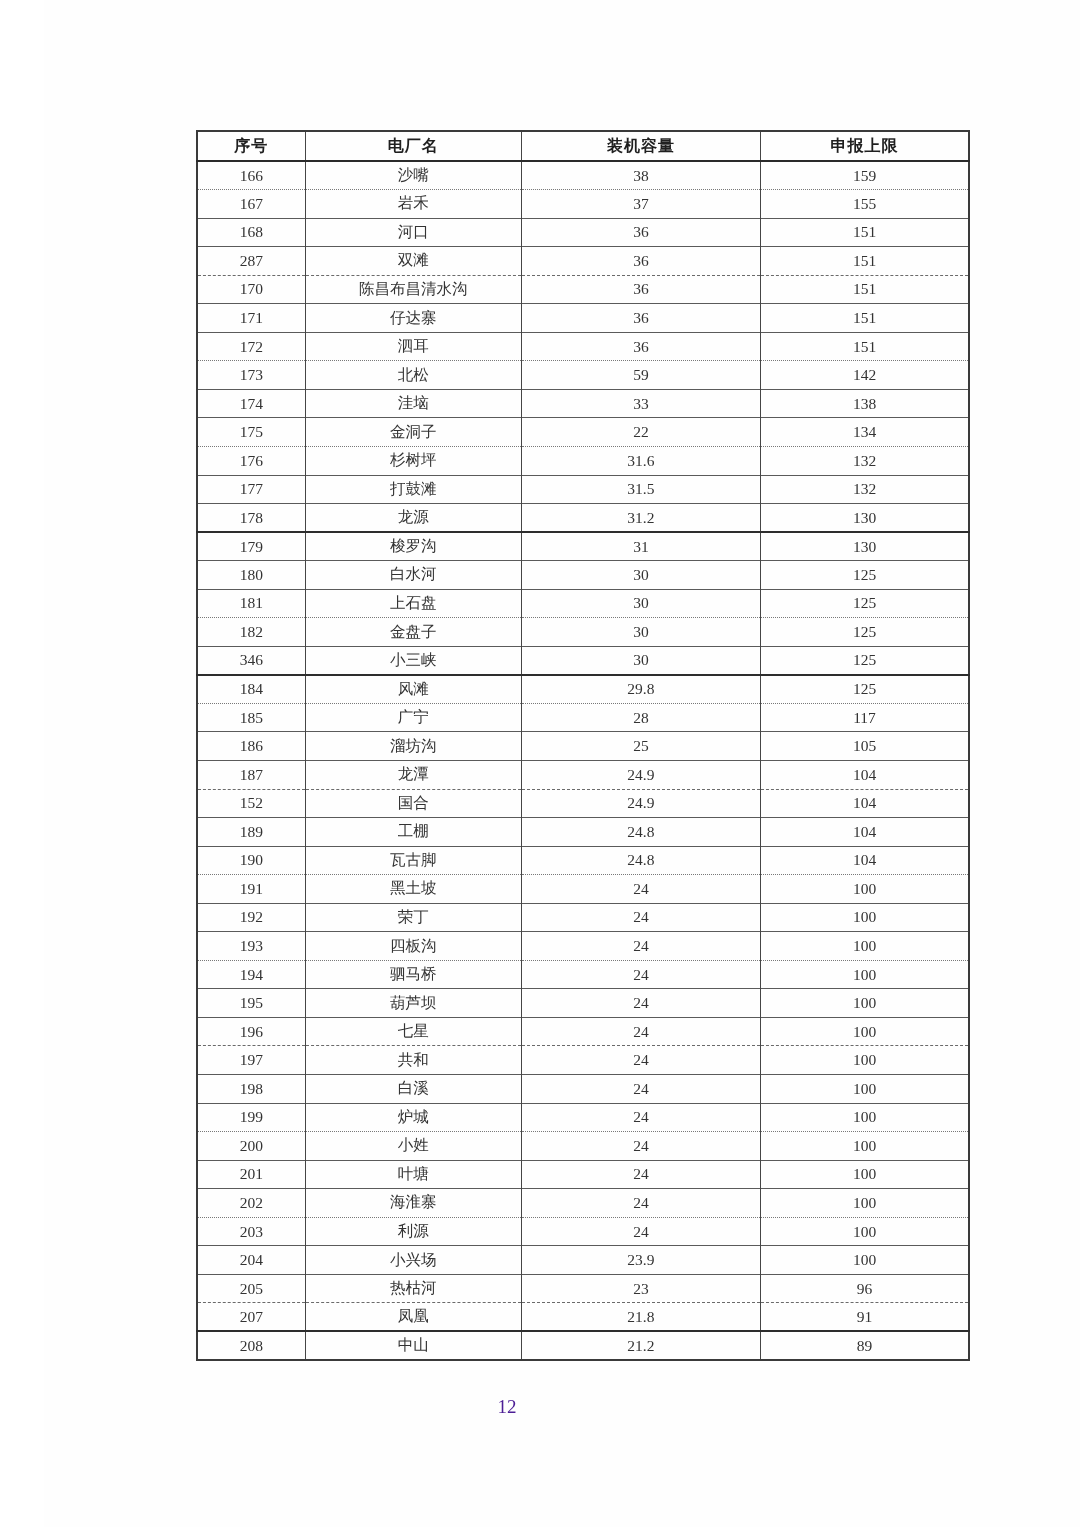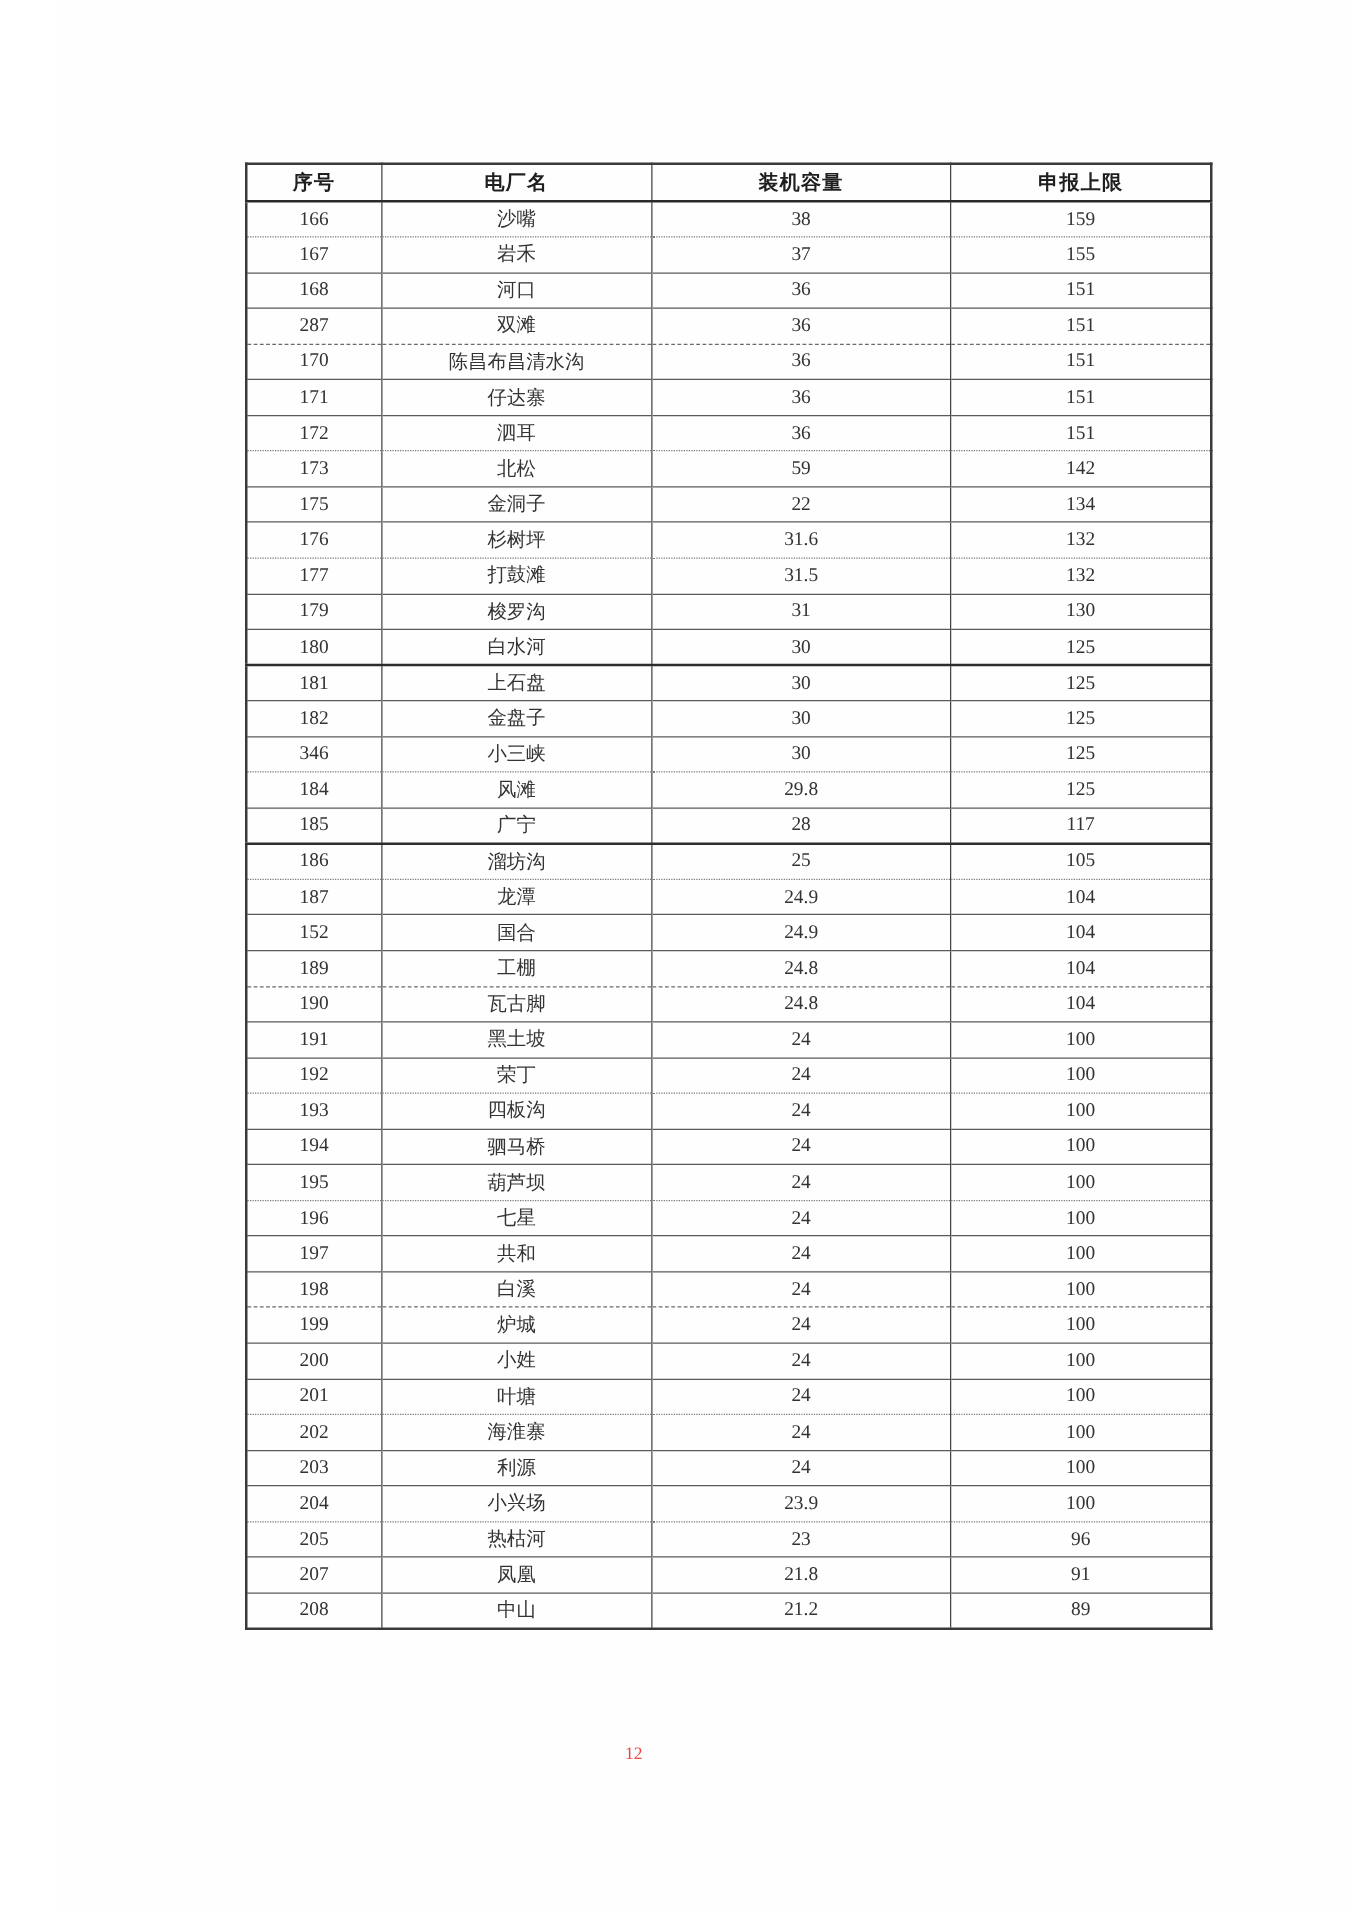--- a/index.html
+++ b/index.html
@@ -64,22 +64,22 @@
   table.plant-table tbody tr:nth-child(13),
   table.plant-table tbody tr:nth-child(18),
   table.plant-table tbody tr:nth-child(41) { border-bottom: 2px solid #2d2d2d; }
   table.plant-table tbody tr:last-child { border-bottom: none; }
   .page-number {
     position: absolute;
     left: 0;
     right: 154px;
     top: 1396px;
     text-align: center;
-    font-size: 14px;
-    color: #ef4444;
+    font-size: 19px;
+    color: #4c1d95;
   }
 </style>
 </head>
 <body>
 
 <div class="page">
 
   <table class="plant-table">
     <colgroup>
       <col class="c1">
@@ -138,38 +138,50 @@
     <td>36</td>
     <td>151</td>
   </tr>
         <tr>
     <td>173</td>
     <td>北松</td>
     <td>59</td>
     <td>142</td>
   </tr>
         <tr>
+    <td>174</td>
+    <td>洼垴</td>
+    <td>33</td>
+    <td>138</td>
+  </tr>
+        <tr>
     <td>175</td>
     <td>金洞子</td>
     <td>22</td>
     <td>134</td>
   </tr>
         <tr>
     <td>176</td>
     <td>杉树坪</td>
     <td>31.6</td>
     <td>132</td>
   </tr>
         <tr>
     <td>177</td>
     <td>打鼓滩</td>
     <td>31.5</td>
     <td>132</td>
   </tr>
         <tr>
+    <td>178</td>
+    <td>龙源</td>
+    <td>31.2</td>
+    <td>130</td>
+  </tr>
+        <tr>
     <td>179</td>
     <td>梭罗沟</td>
     <td>31</td>
     <td>130</td>
   </tr>
         <tr>
     <td>180</td>
     <td>白水河</td>
     <td>30</td>
     <td>125</td>

